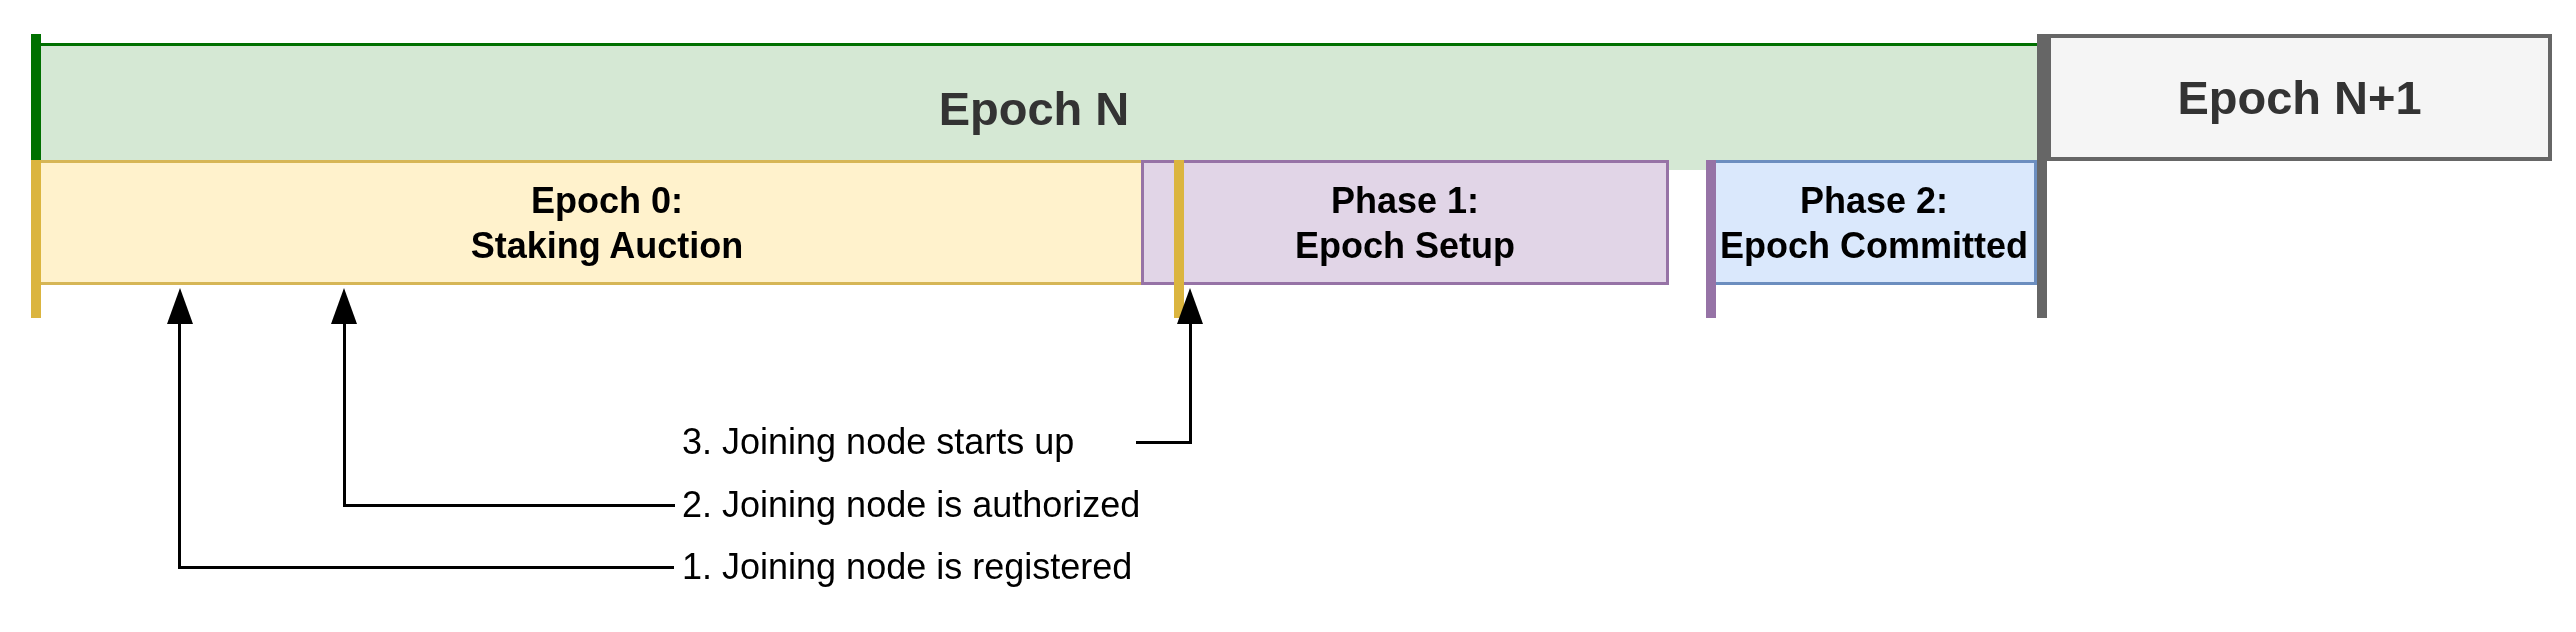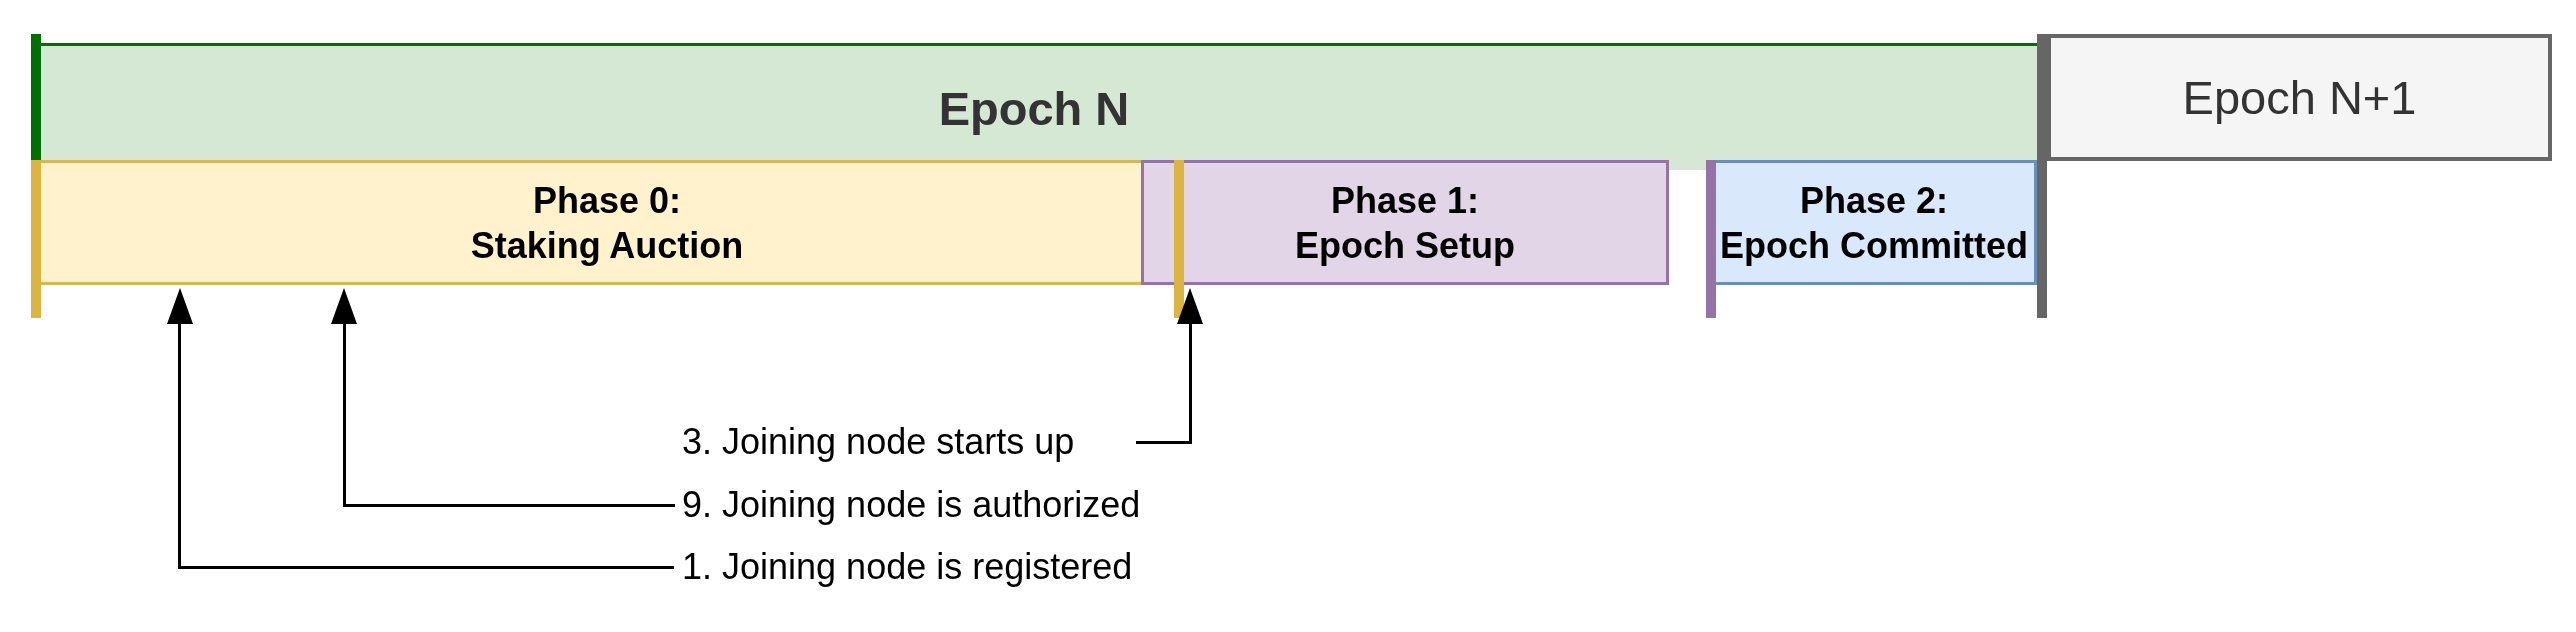--- a/index.html
+++ b/index.html
@@ -23,21 +23,21 @@
   .epoch-n{
     left:31px; top:34px; width:2006px; height:127px;
     background:var(--epoch-n-fill);
     border-top:3.9px solid var(--epoch-n-border);
     color:var(--epoch-label-text); font-weight:bold; font-size:47px;margin-top:9px;
   }
   .epoch-next{
     left:2047px; top:34px; width:505px; height:127px;
     background:var(--epoch-next-fill);
     border:4.7px solid var(--epoch-next-border);
-    color:var(--epoch-label-text); font-weight:normal; font-size:47px;
+    color:var(--epoch-label-text); font-weight:bold; font-size:47px;
   }
 
   
   .phase{top:160px; height:125px; color:var(--phase-label-text); font-weight:bold; font-size:36px; line-height:45px; flex-direction:column; white-space:nowrap;}
   .phase0{left:31px;   width:1152px; background:var(--phase0-fill); border:3.9px solid var(--phase0-border);}
   .phase1{left:1141px; width:528px;  background:var(--phase1-fill); border:3.9px solid var(--phase1-border);}
   .phase2{left:1711px; width:326px;  background:var(--phase2-fill); border:3.9px solid var(--phase2-border);}
 
   
   .marker{position:absolute;}
@@ -80,21 +80,21 @@
 <div id="canvas">
 
   <div class="box epoch-n">
     <span>Epoch N</span>
   </div>
   <div class="box epoch-next">
     <span>Epoch N+1</span>
   </div>
 
   <div class="box phase phase0">
-    <span>Phase 0:</span>
+    <span>Epoch 0:</span>
     <span>Staking Auction</span>
   </div>
   <div class="box phase phase1">
     <span>Phase 1:</span>
     <span>Epoch Setup</span>
   </div>
   <div class="box phase phase2">
     <span>Phase 2:</span>
     <span>Epoch Committed</span>
   </div>
@@ -106,21 +106,21 @@
   <div class="marker m-gray"></div>
 
   <div class="arrowhead a1-head"></div>
   <div class="vline a1-v"></div>
   <div class="hline a1-h"></div>
   <div class="note note1">1. Joining node is registered</div>
 
   <div class="arrowhead a2-head"></div>
   <div class="vline a2-v"></div>
   <div class="hline a2-h"></div>
-  <div class="note note2">9. Joining node is authorized</div>
+  <div class="note note2">2. Joining node is authorized</div>
 
   <div class="arrowhead a3-head"></div>
   <div class="vline a3-v"></div>
   <div class="hline a3-h"></div>
   <div class="note note3">3. Joining node starts up</div>
 
 </div>
 
 
 </body></html>

